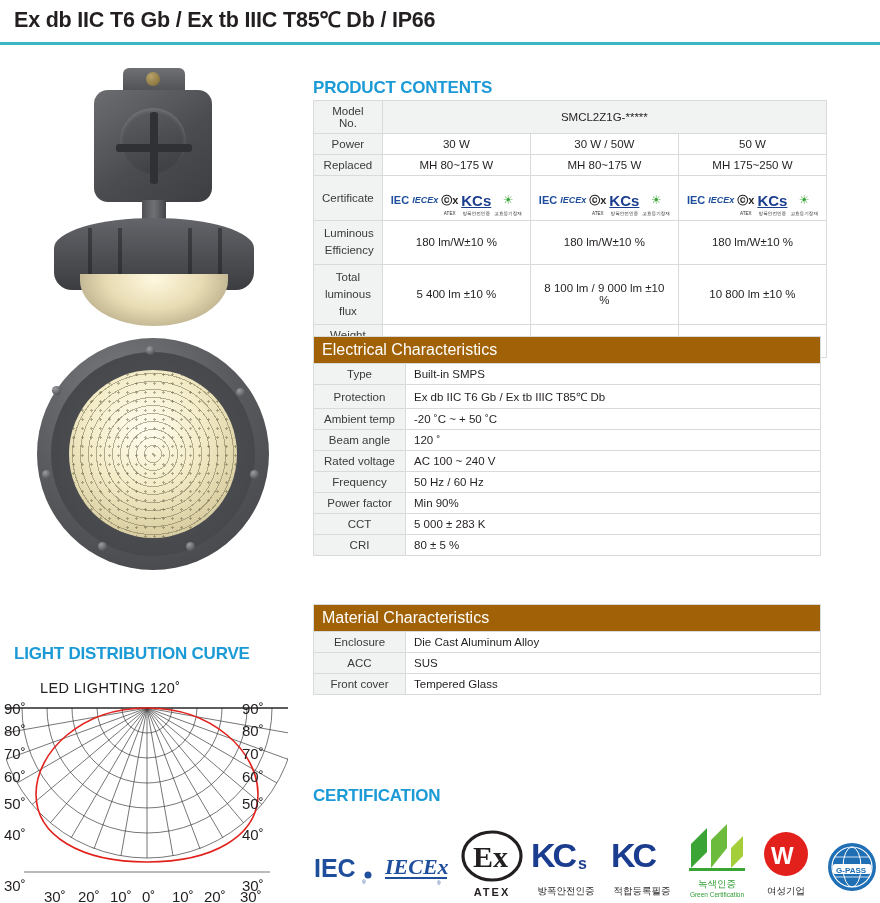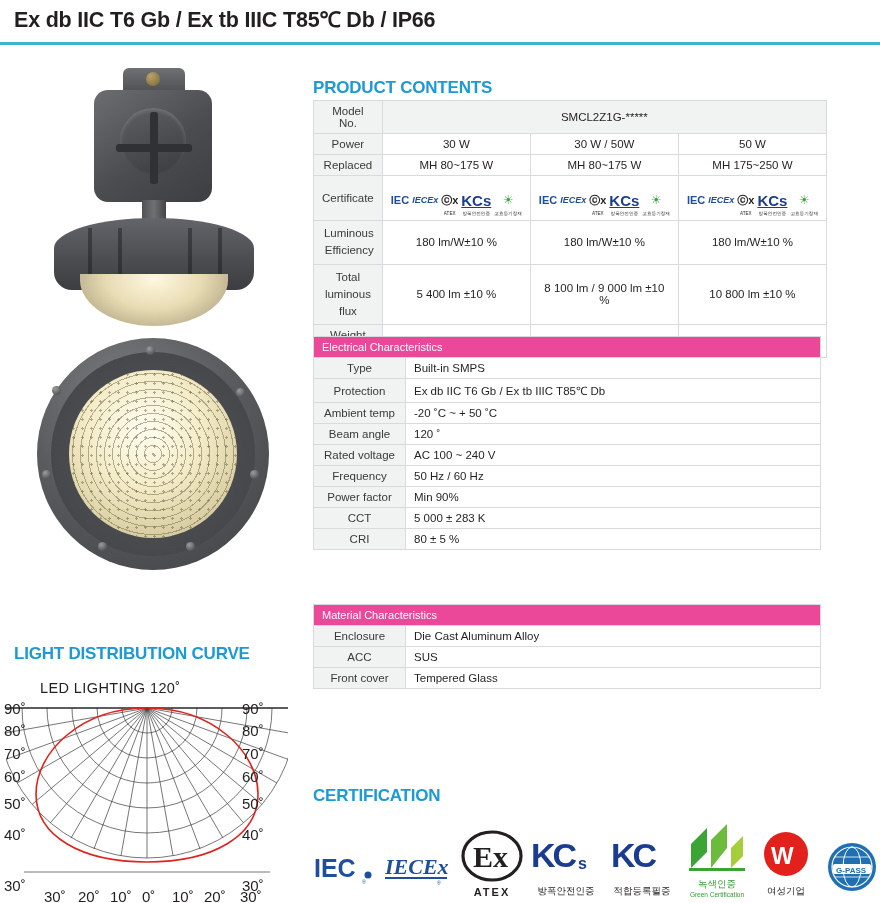--- a/index.html
+++ b/index.html
@@ -143,21 +143,21 @@
     padding:4px 8px;
     vertical-align:middle;
   }
   .lbl {
     background:#f1f2f2; color:#3a3a3a; text-align:center; width:92px;
     padding:4px 2px;
   }
   .val { text-align:center; }
   .val-left { text-align:left; padding-left:10px; }
   .section-head td {
-    background:#ec4899; color:#ffffff; font-size:11px;
+    background:#a16207; color:#ffffff; font-size:16px;
     padding:5px 10px; border:1px solid #636466; text-align:left;
   }
 
   #table-contents { left:313px; top:100px; }
   #table-electrical { left:313px; top:336px; }
   #table-material { left:313px; top:604px; }
 
   .model-val { background:#f1f2f2; text-align:center; }
 
   

